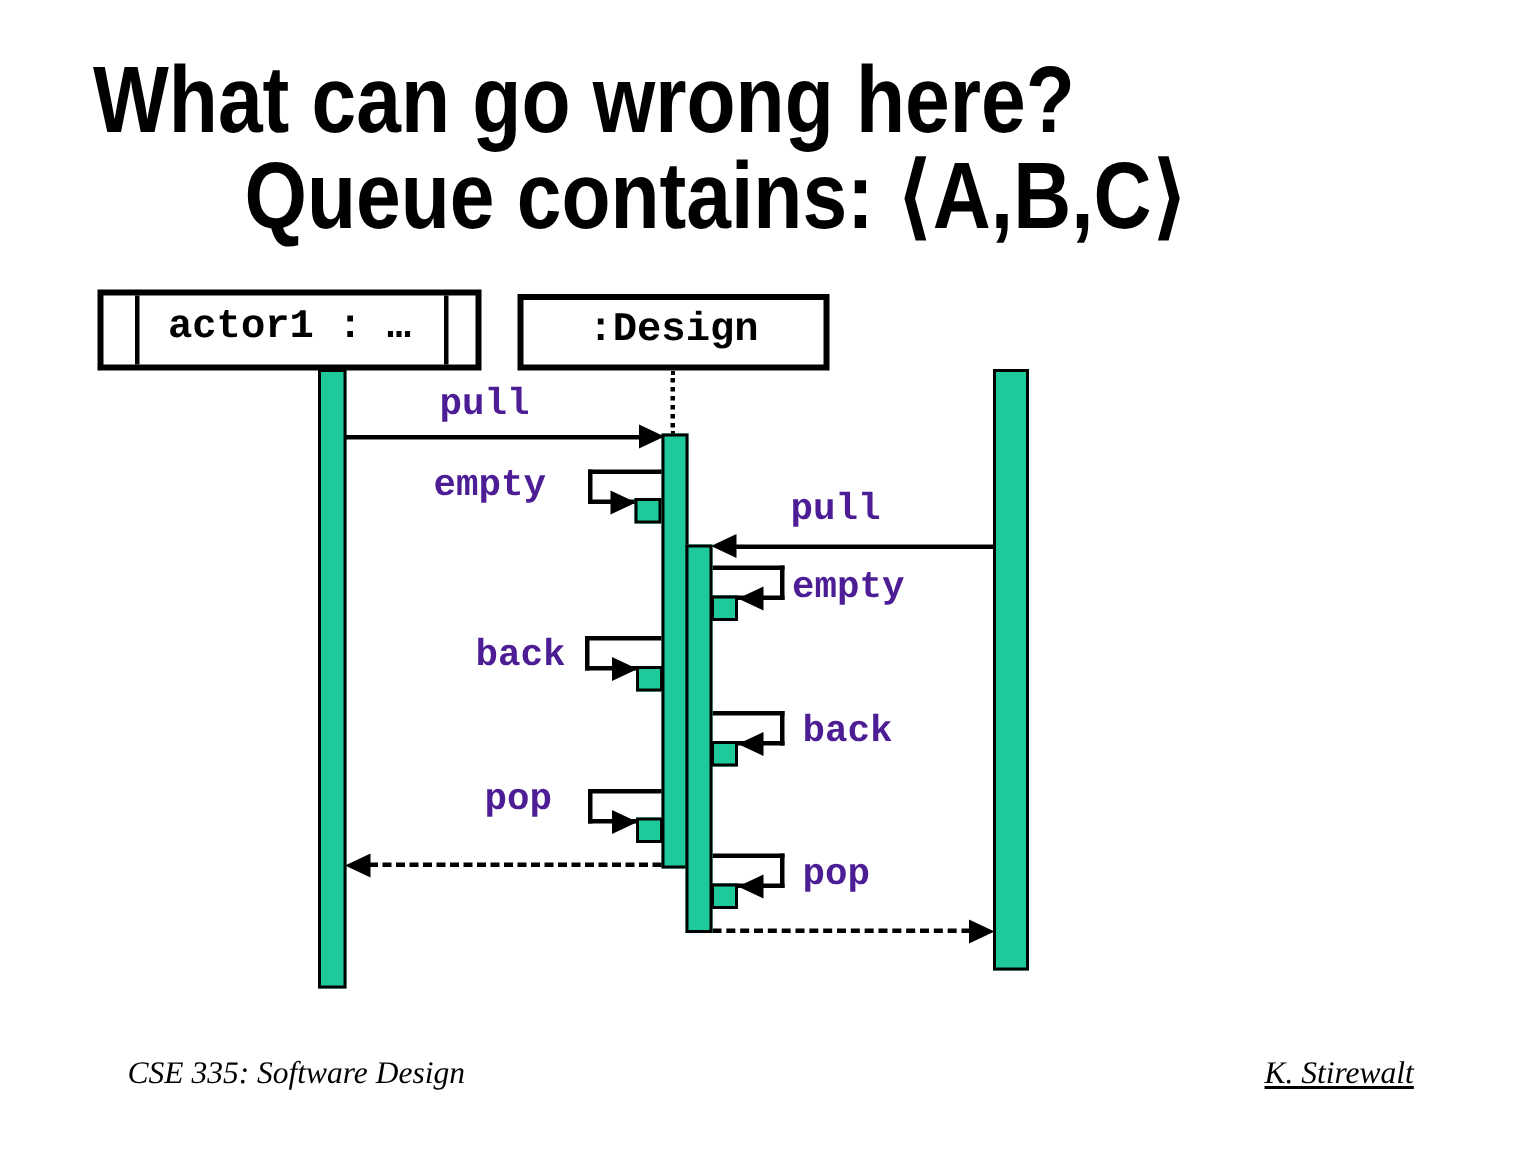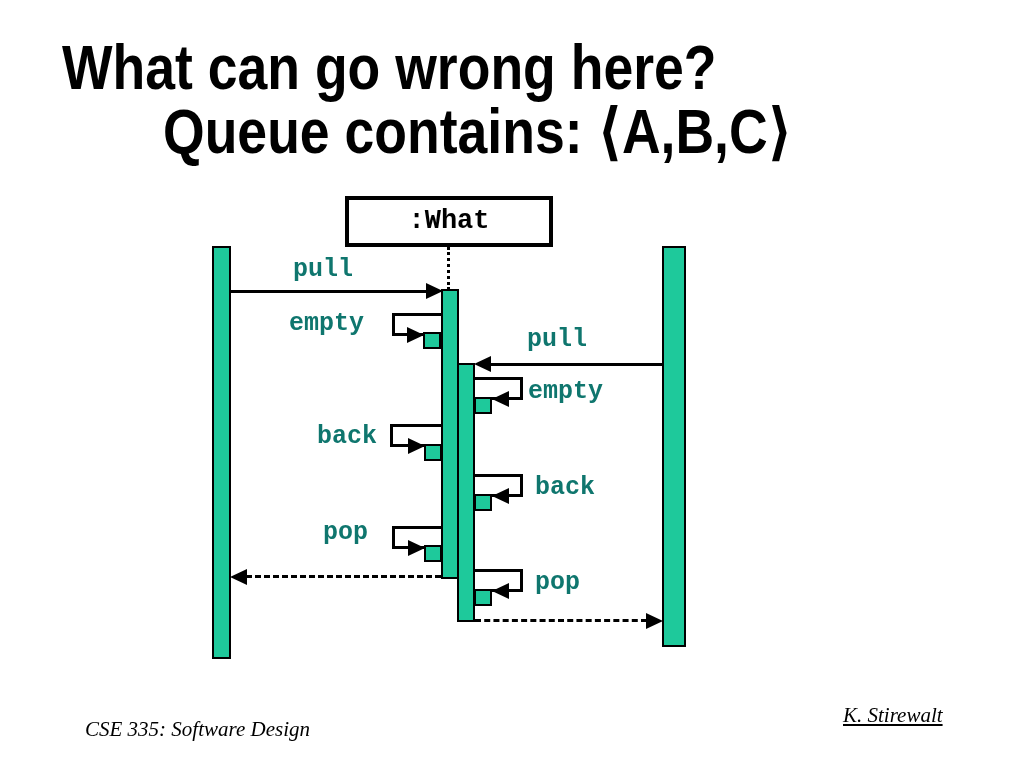--- a/index.html
+++ b/index.html
@@ -18,37 +18,42 @@
   .hline{position:absolute;height:3px;background:#000;}
   .dashline{position:absolute;height:0;border-top:3px dashed #000;}
   .loop{position:absolute;border:3px solid #000;box-sizing:border-box;background:transparent;}
   .loop.left-side{border-right:none;}
   .loop.right-side{border-left:none;}
   .arrow-right{position:absolute;width:0;height:0;border-top:8px solid transparent;
                border-bottom:8px solid transparent;border-left:17px solid #000;}
   .arrow-left{position:absolute;width:0;height:0;border-top:8px solid transparent;
               border-bottom:8px solid transparent;border-right:17px solid #000;}
   .msglabel{position:absolute;font-family:"Liberation Mono","DejaVu Sans Mono",monospace;
-            font-weight:bold;font-size:25px;color:#0f766e;white-space:nowrap;}
+            font-weight:bold;font-size:25px;color:#4c1d95;white-space:nowrap;}
   .footer{position:absolute;top:703px;font-family:"Liberation Serif","DejaVu Serif",serif;
           font-style:italic;font-size:21px;color:#000;white-space:nowrap;}
   .z5{z-index:5;}
   .z2{z-index:2;}
 </style>
 </head>
 <body>
 
 <div id="slide">
 
   <div class="abs title" style="left:62px;top:36px;">What can go wrong here?</div>
   <div class="abs title" style="left:163px;top:100px;">Queue contains: ⟨A,B,C⟩</div>
 
+  <div class="lifelinebox" style="left:65px;top:193px;width:256px;height:54px;">
+    <div class="sidebar-line" style="left:21px;"></div>
+    <div class="sidebar-line" style="left:227px;"></div>
+    <div class="boxlabel">actor1 : …</div>
+  </div>
 
   <div class="lifelinebox" style="left:345px;top:196px;width:208px;height:51px;">
-    <div class="boxlabel">:What</div>
+    <div class="boxlabel">:Design</div>
   </div>
 
 
   <div class="dottedline" style="left:447px;top:247px;height:43px;"></div>
 
   <div class="teal" style="left: 212px; top: 246px; width: 19px; height: 413px; background: rgb(30, 201, 155);"></div>
   <div class="teal" style="left: 662px; top: 246px; width: 24px; height: 401px; background: rgb(30, 201, 155);"></div>
   <div class="teal" style="left: 441px; top: 289px; width: 18px; height: 290px; background: rgb(30, 201, 155);"></div>
   <div class="teal z2" style="left: 457px; top: 363px; width: 18px; height: 259px; background: rgb(30, 201, 155);"></div>
 
@@ -89,16 +94,16 @@
   <div class="arrow-left" style="left:492px;top:583px;"></div>
   <div class="teal z5" style="left: 474px; top: 589px; width: 18px; height: 17px; background: rgb(30, 201, 155);"></div>
   <div class="msglabel" style="left:535px;top:568px;">pop</div>
 
   <div class="dashline" style="left:246px;top:575px;width:195px;"></div>
   <div class="arrow-left" style="left:230px;top:569px;"></div>
 
   <div class="dashline" style="left:475px;top:619px;width:172px;"></div>
   <div class="arrow-right" style="left:646px;top:613px;"></div>
 
-  <div class="footer" style="left:85px;margin-top:14px;">CSE 335: Software Design</div>
+  <div class="footer" style="left:85px;">CSE 335: Software Design</div>
   <div class="footer" style="left:843px;text-decoration:underline;">K. Stirewalt</div>
 
 </div>
 
 </body></html>

